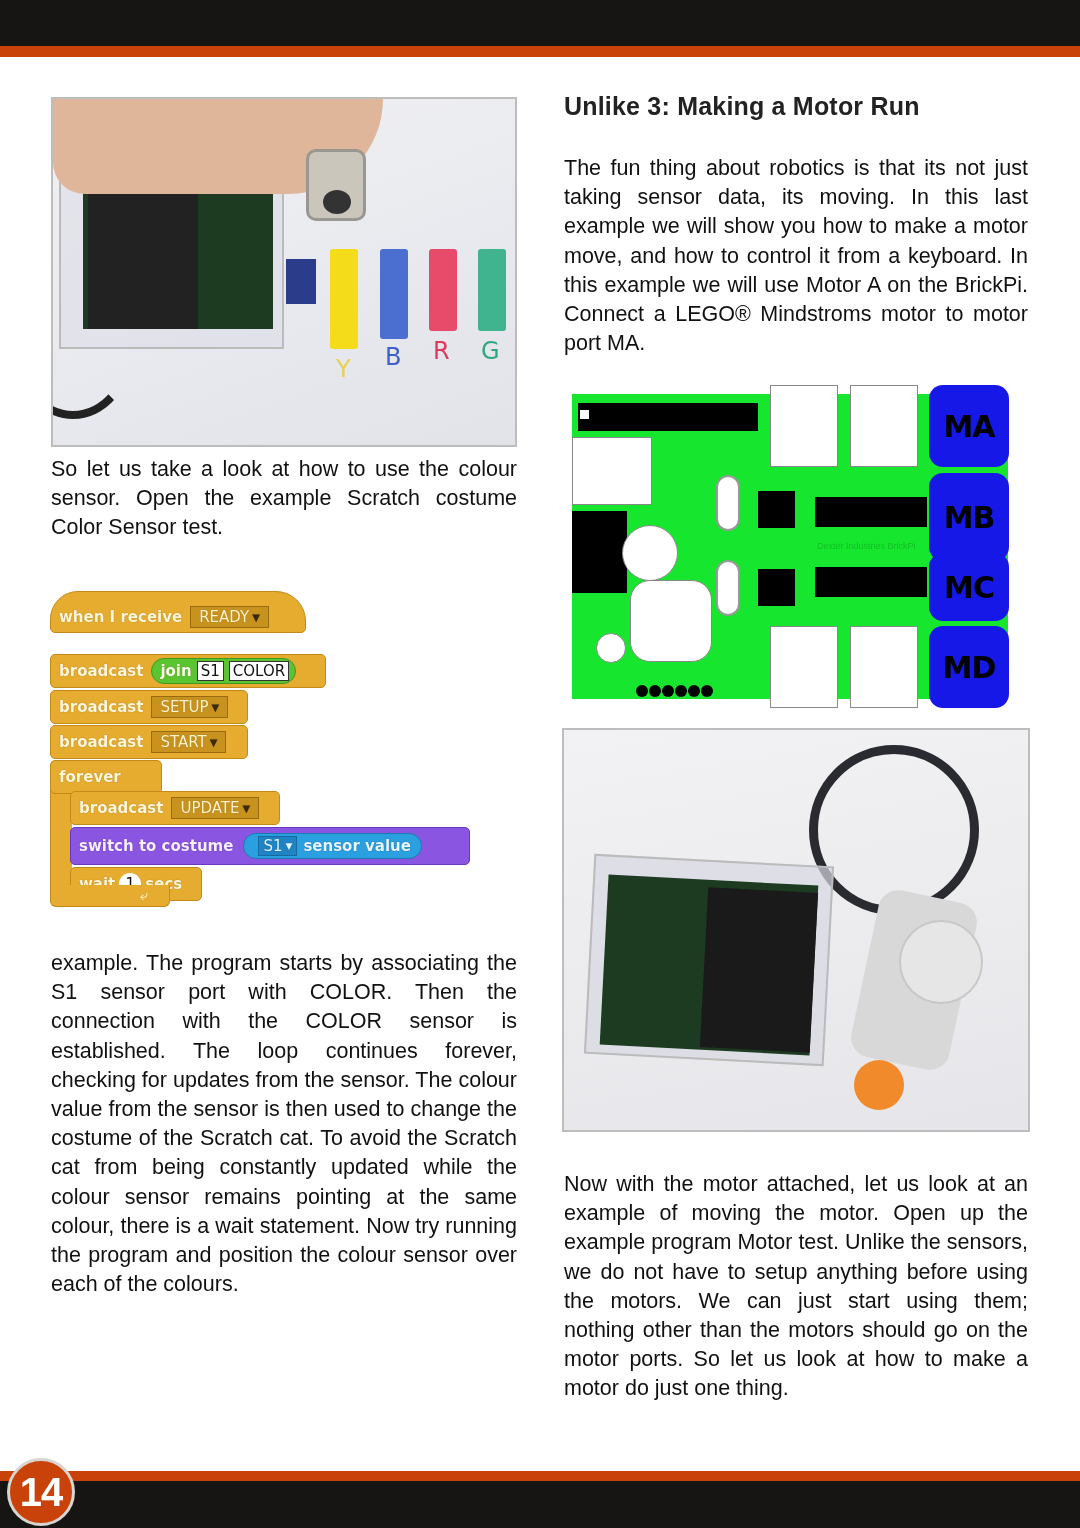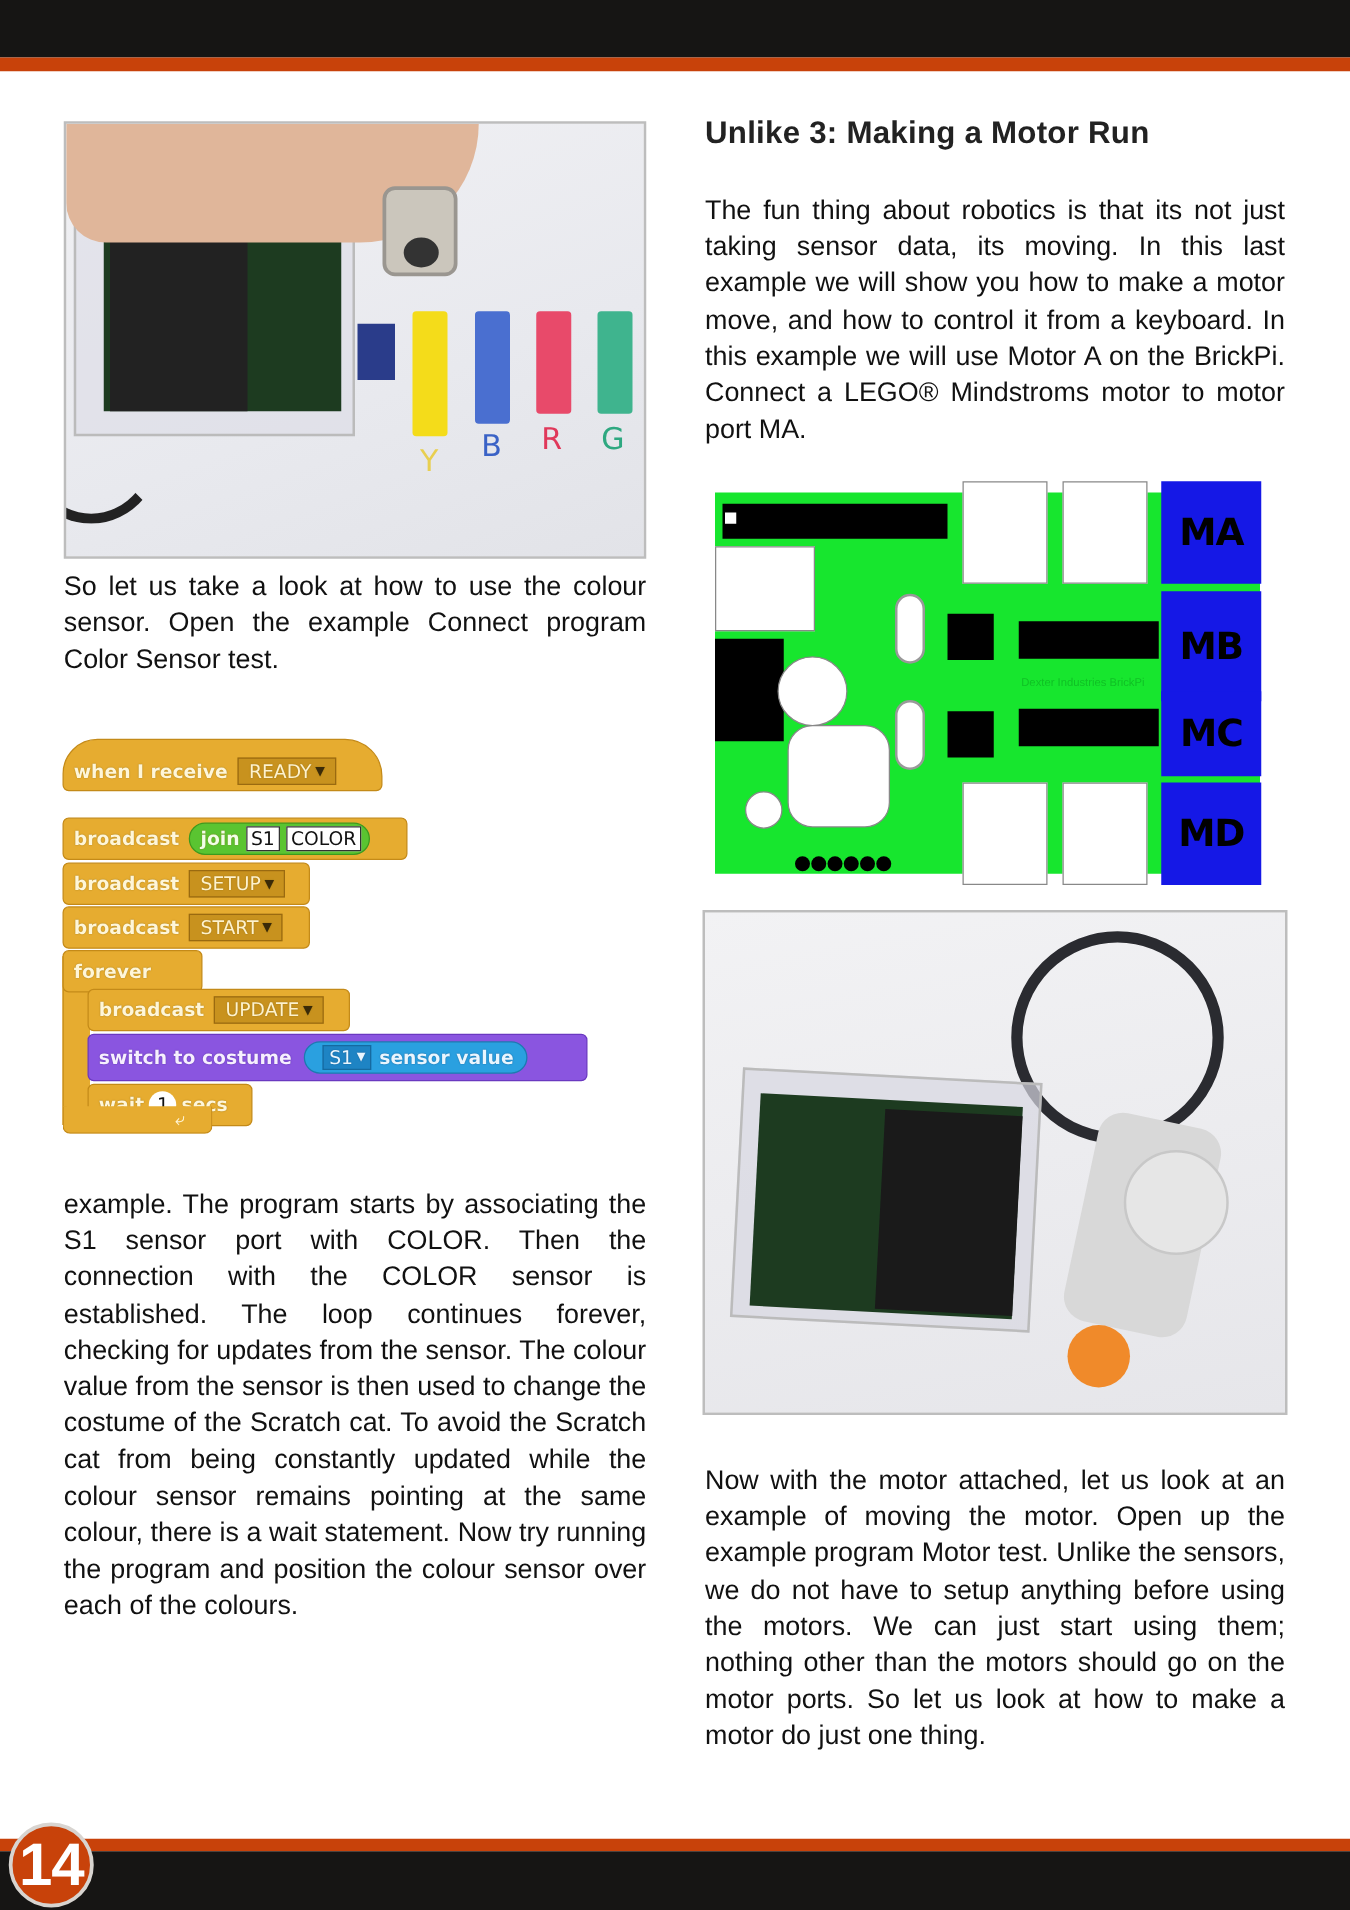--- a/index.html
+++ b/index.html
@@ -5,21 +5,21 @@
   * { box-sizing: border-box; margin: 0; padding: 0; }
   html, body { width: 1080px; height: 1528px; background: #ffffff; overflow: hidden; }
   body { position: relative; font-family: "Liberation Sans", sans-serif; color: #111; }
 
   .top-bar { position: absolute; left: 0; top: 0; width: 1080px; height: 46px; background: #161514; }
   .top-stripe { position: absolute; left: 0; top: 46px; width: 1080px; height: 11px; background: #c8420a; }
 
   .bottom-stripe { position: absolute; left: 0; top: 1471px; width: 1080px; height: 10px; background: #c8420a; }
   .bottom-bar { position: absolute; left: 0; top: 1481px; width: 1080px; height: 47px; background: #161514; }
   .page-badge { position: absolute; left: 7px; top: 1458px; width: 68px; height: 68px; border-radius: 50%;
-    background: #c8420a; border: 3px solid #d8d4d0; color: #fff; font-weight: bold; font-size: 48px;
+    background: #c8420a; border: 3px solid #d8d4d0; color: #fff; font-weight: bold; font-size: 40px;
     display: flex; align-items: center; justify-content: center; letter-spacing: -1px; }
 
   .text-block { position: absolute; font-size: 21.5px; line-height: 29.2px; text-align: justify; color: #111; }
   .text-block p { margin: 0; }
   .heading { position: absolute; left: 564px; top: 92px; font-size: 25px; font-weight: bold; color: #222; letter-spacing: 0.2px; }
 
   
   .photo1 { position: absolute; left: 51px; top: 97px; width: 466px; height: 350px; border: 2px solid #bdbdbd;
     background: linear-gradient(160deg, #f1f1f4 0%, #e8e9ee 60%, #e2e3e8 100%); overflow: hidden; }
   .hand { position: absolute; left: 0; top: 0; width: 330px; height: 95px; background: #e0b69a;
@@ -61,21 +61,21 @@
   .forever-arm { position: absolute; left: 0; top: 185px; width: 22px; height: 135px; background: #e6ac30; border-left: 1px solid #c48a18; }
   .forever-foot { position: absolute; left: 0; top: 305px; width: 120px; height: 22px; background: #e6ac30; border: 1px solid #c48a18; border-top: none; border-radius: 0 0 6px 6px; }
   .loop-arrow { position: absolute; left: 90px; top: 307px; color: #fff6d8; font-size: 14px; }
 
   
   .diagram { position: absolute; left: 572px; top: 385px; width: 438px; height: 315px; }
   .pcb { position: absolute; left: 0; top: 9px; width: 436px; height: 305px; background: #17e62e; }
   .d-blk { position: absolute; background: #000; }
   .d-wht { position: absolute; background: #fff; border: 1px solid #888; }
   .d-port { position: absolute; left: 357px; width: 80px; background: #1518e6; color: #000; font-weight: bold; font-size: 30px;
-    display: flex; align-items: center; justify-content: center; font-family: "DejaVu Sans", sans-serif; letter-spacing: -1px; }
+    display: flex; align-items: center; justify-content: center; font-family: "DejaVu Sans", sans-serif; letter-spacing: -1px; border-radius: 14px; }
   .d-circle { position: absolute; border-radius: 50%; background: #fff; border: 1px solid #888; }
   .d-pill { position: absolute; width: 24px; height: 56px; border-radius: 12px; background: #fff; border: 2px solid #999; }
   .d-dot { position: absolute; width: 12px; height: 12px; border-radius: 50%; background: #000; }
   .d-label { position: absolute; left: 245px; top: 156px; font-size: 9px; color: #10c025; }
 
   
   .photo2 { position: absolute; left: 562px; top: 728px; width: 468px; height: 404px; border: 2px solid #bdbdbd;
     background: linear-gradient(170deg, #f2f2f4 0%, #e6e6ea 100%); overflow: hidden; }
   .p2-case { position: absolute; left: 25px; top: 130px; width: 240px; height: 200px; background: rgba(215,215,225,0.7); border: 2px solid #bbb; transform: rotate(3deg); }
   .p2-board { position: absolute; left: 40px; top: 150px; width: 210px; height: 170px; background: #1d3b20; transform: rotate(3deg); }
@@ -105,21 +105,21 @@
   <div class="swatch sw-b"></div>
   <div class="swatch sw-r"></div>
   <div class="swatch sw-g"></div>
   <span class="swatch-label sl-y">Y</span>
   <span class="swatch-label sl-b">B</span>
   <span class="swatch-label sl-r">R</span>
   <span class="swatch-label sl-g">G</span>
 </div>
 
 <div class="text-block" style="left:51px; top:455px; width:466px;">
-  <p>So let us take a look at how to use the colour sensor.  Open the example Connect program Color Sensor test.</p>
+  <p>So let us take a look at how to use the colour sensor.  Open the example Scratch costume Color Sensor test.</p>
 </div>
 
 <div class="scratch">
   <div class="sblk yellow hat" style="left:0; top:0; width:256px;">
     <span>when I receive</span>
     <span class="dd">
         <span>READY</span>
         <span class="arr">▼</span>
       </span>
   </div>

